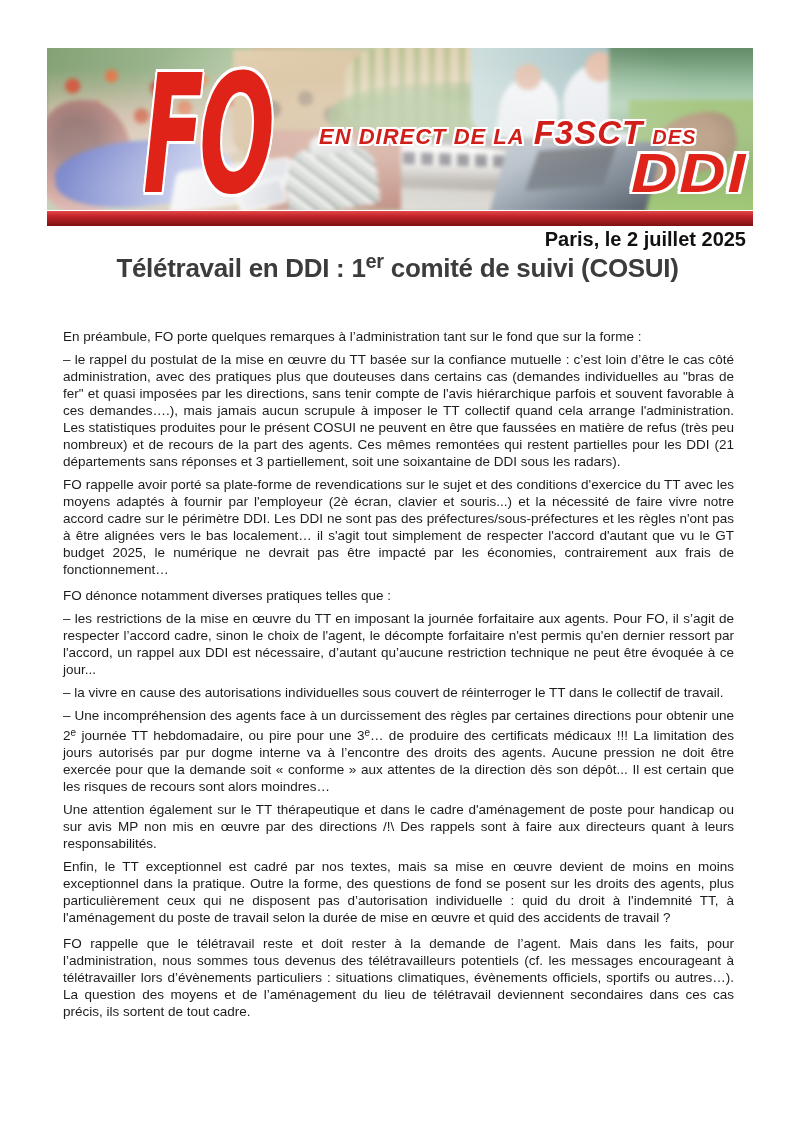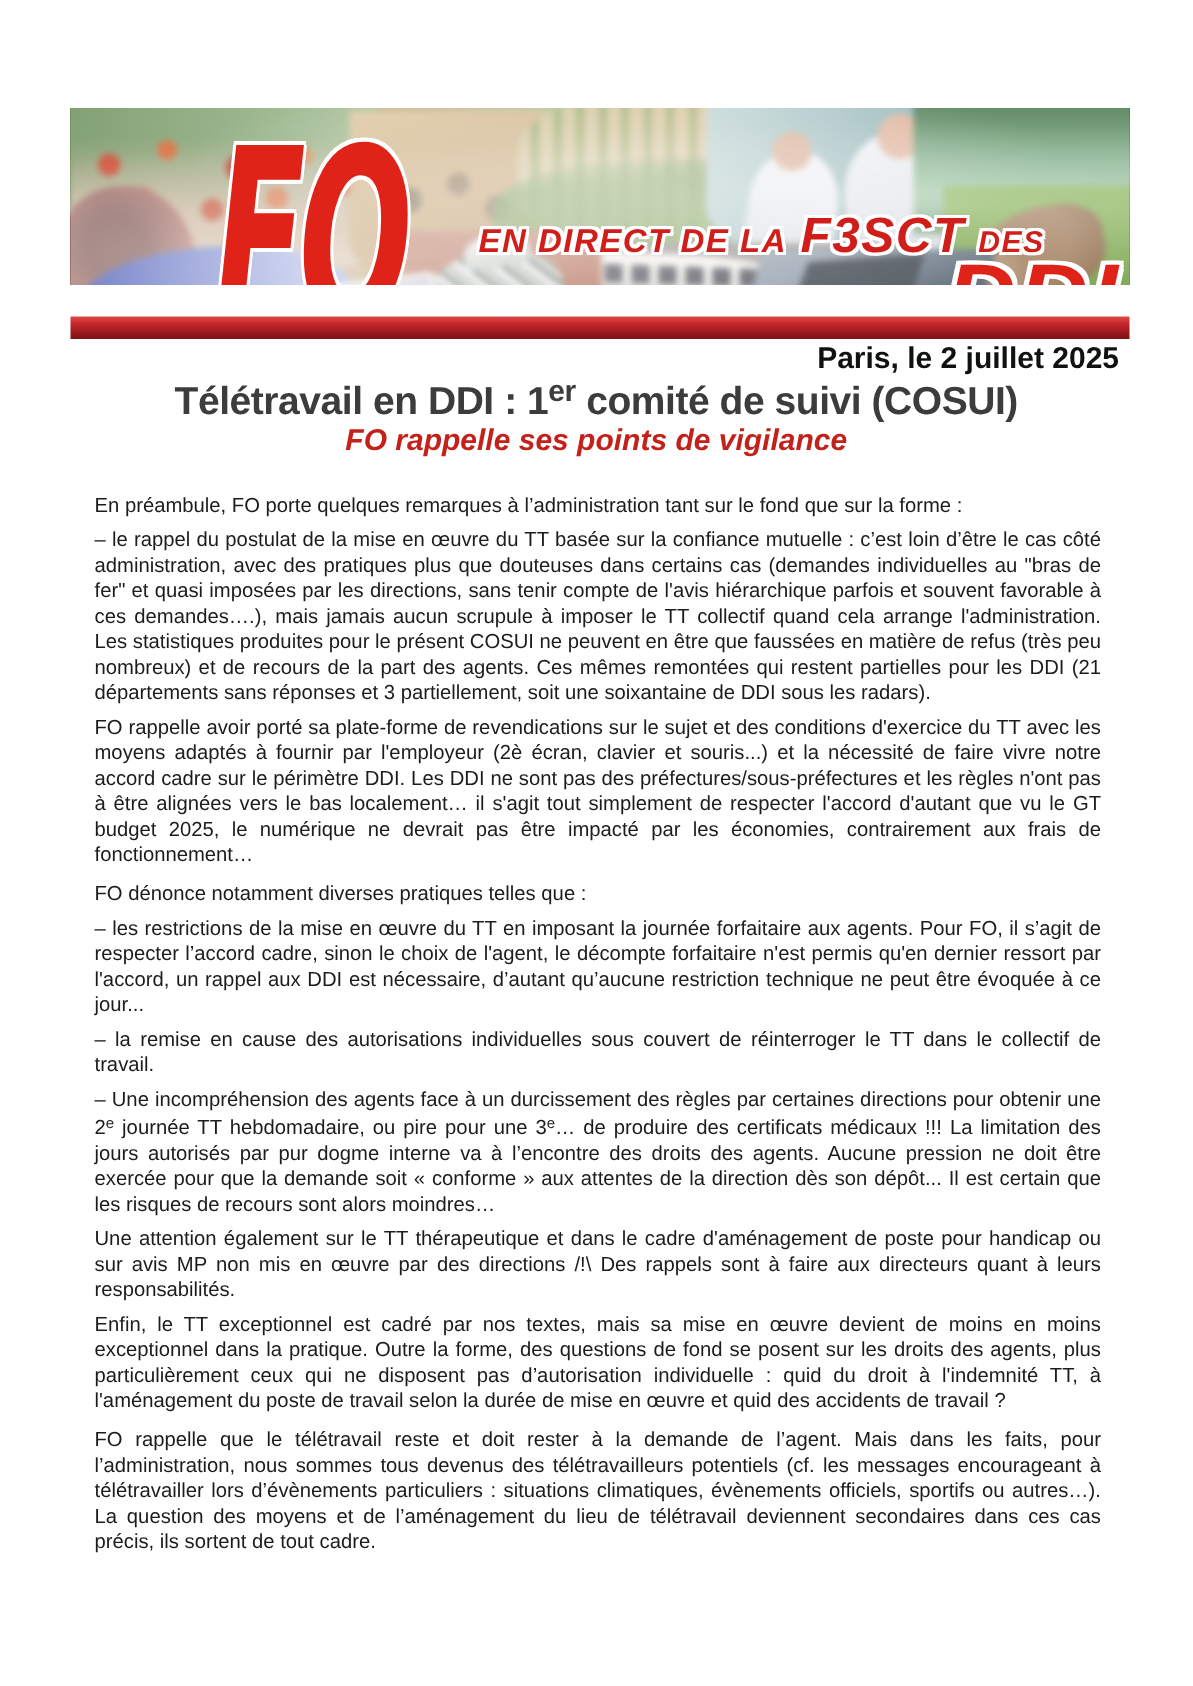--- a/index.html
+++ b/index.html
@@ -11,24 +11,23 @@
     background: #ffffff;
     font-family: "Liberation Sans", "DejaVu Sans", sans-serif;
     color: #1c1c1c;
     overflow: hidden;
   }
 
   
   .banner { position: absolute; left: 47px; top: 48px; width: 706px; height: 179px; }
   .collage {
     position: relative;
-    width: 706px; height: 118px;
+    width: 706px; height: 162px;
     overflow: hidden;
     background: linear-gradient(90deg, #aabf9b 0%, #c9b9a0 18%, #c3aa7e 30%, #a9b887 45%, #a9c2c2 62%, #8fb795 80%, #86ad68 100%);
-    margin-top: 24px;
   }
   .photos { position: absolute; inset: 0; filter: blur(2px); }
   .ph { position: absolute; }
   .ph-trees { left: -10px; top: -8px; width: 215px; height: 80px;
     background: linear-gradient(100deg, #6d905c, #8aa97b 55%, #a8c096); border-radius: 0 0 40% 20%; }
   .ph-flags { left: 0; top: 10px; width: 215px; height: 100px; border-radius: 0 0 30% 10%;
     background:
       radial-gradient(circle at 12% 28%, rgba(206,62,36,.95) 0 7px, rgba(206,62,36,0) 8px),
       radial-gradient(circle at 30% 18%, rgba(228,96,44,.9) 0 6px, rgba(228,96,44,0) 7px),
       radial-gradient(circle at 52% 30%, rgba(188,44,30,.9) 0 8px, rgba(188,44,30,0) 9px),
@@ -211,28 +210,27 @@
         <span class="tag-pre">EN DIRECT DE LA</span><span class="tag-f3sct">F3SCT</span><span class="tag-suf">DES</span>
       </div>
       <div class="ddi-text">DDI</div>
     </div>
     <div class="redbar"></div>
   </div>
 
   <div class="dateline">Paris, le 2 juillet 2025</div>
 
   <div class="doc-title"><span>Télétravail en DDI : 1</span><sup class="title-sup">er</sup><span> comité de suivi (COSUI)</span></div>
-  <div class="doc-subtitle">FO rappelle ses points de vigilance</div>
 
   <div class="body-text">
     <p>En préambule, FO porte quelques remarques à l’administration tant sur le fond que sur la forme :</p>
     <p class="gap-s">– le rappel du postulat de la mise en œuvre du TT basée sur la confiance mutuelle : c’est loin d’être le cas côté administration, avec des pratiques plus que douteuses dans certains cas (demandes individuelles au "bras de fer" et quasi imposées par les directions, sans tenir compte de l'avis hiérarchique parfois et souvent favorable à ces demandes….), mais jamais aucun scrupule à imposer le TT collectif quand cela arrange l'administration. Les statistiques produites pour le présent COSUI ne peuvent en être que faussées en matière de refus (très peu nombreux) et de recours de la part des agents. Ces mêmes remontées qui restent partielles pour les DDI (21 départements sans réponses et 3 partiellement, soit une soixantaine de DDI sous les radars).</p>
     <p class="gap-s">FO rappelle avoir porté sa plate-forme de revendications sur le sujet et des conditions d'exercice du TT avec les moyens adaptés à fournir par l'employeur (2è écran, clavier et souris...) et la nécessité de faire vivre notre accord cadre sur le périmètre DDI. Les DDI ne sont pas des préfectures/sous-préfectures et les règles n'ont pas à être alignées vers le bas localement… il s'agit tout simplement de respecter l'accord d'autant que vu le GT budget 2025, le numérique ne devrait pas être impacté par les économies, contrairement aux frais de fonctionnement…</p>
     <p class="gap-m">FO dénonce notamment diverses pratiques telles que :</p>
     <p class="gap-s">– les restrictions de la mise en œuvre du TT en imposant la journée forfaitaire aux agents. Pour FO, il s’agit de respecter l’accord cadre, sinon le choix de l'agent, le décompte forfaitaire n'est permis qu'en dernier ressort par l'accord, un rappel aux DDI est nécessaire, d’autant qu’aucune restriction technique ne peut être évoquée à ce jour...</p>
-    <p>– la remise en cause des autorisations individuelles sous couvert de réinterroger le TT dans le collectif de travail.</p>
+    <p>– la vivre en cause des autorisations individuelles sous couvert de réinterroger le TT dans le collectif de travail.</p>
     <p><span>– Une incompréhension des agents face à un durcissement des règles par certaines directions pour obtenir une 2</span><sup class="sup-e">e</sup><span> journée TT hebdomadaire, ou pire pour une 3</span><sup class="sup-e">e</sup><span>… de produire des certificats médicaux !!! La limitation des jours autorisés par pur dogme interne va à l’encontre des droits des agents. Aucune pression ne doit être exercée pour que la demande soit « conforme » aux attentes de la direction dès son dépôt... Il est certain que les risques de recours sont alors moindres…</span></p>
     <p>Une attention également sur le TT thérapeutique et dans le cadre d'aménagement de poste pour handicap ou sur avis MP non mis en œuvre par des directions /!\ Des rappels sont à faire aux directeurs quant à leurs responsabilités.</p>
     <p>Enfin, le TT exceptionnel est cadré par nos textes, mais sa mise en œuvre devient de moins en moins exceptionnel dans la pratique. Outre la forme, des questions de fond se posent sur les droits des agents, plus particulièrement ceux qui ne disposent pas d’autorisation individuelle : quid du droit à l'indemnité TT, à l'aménagement du poste de travail selon la durée de mise en œuvre et quid des accidents de travail ?</p>
     <p class="gap-m">FO rappelle que le télétravail reste et doit rester à la demande de l’agent. Mais dans les faits, pour l’administration, nous sommes tous devenus des télétravailleurs potentiels (cf. les messages encourageant à télétravailler lors d’évènements particuliers : situations climatiques, évènements officiels, sportifs ou autres…). La question des moyens et de l’aménagement du lieu de télétravail deviennent secondaires dans ces cas précis, ils sortent de tout cadre.</p>
   </div>
 
 </div>
 
 </body></html>

